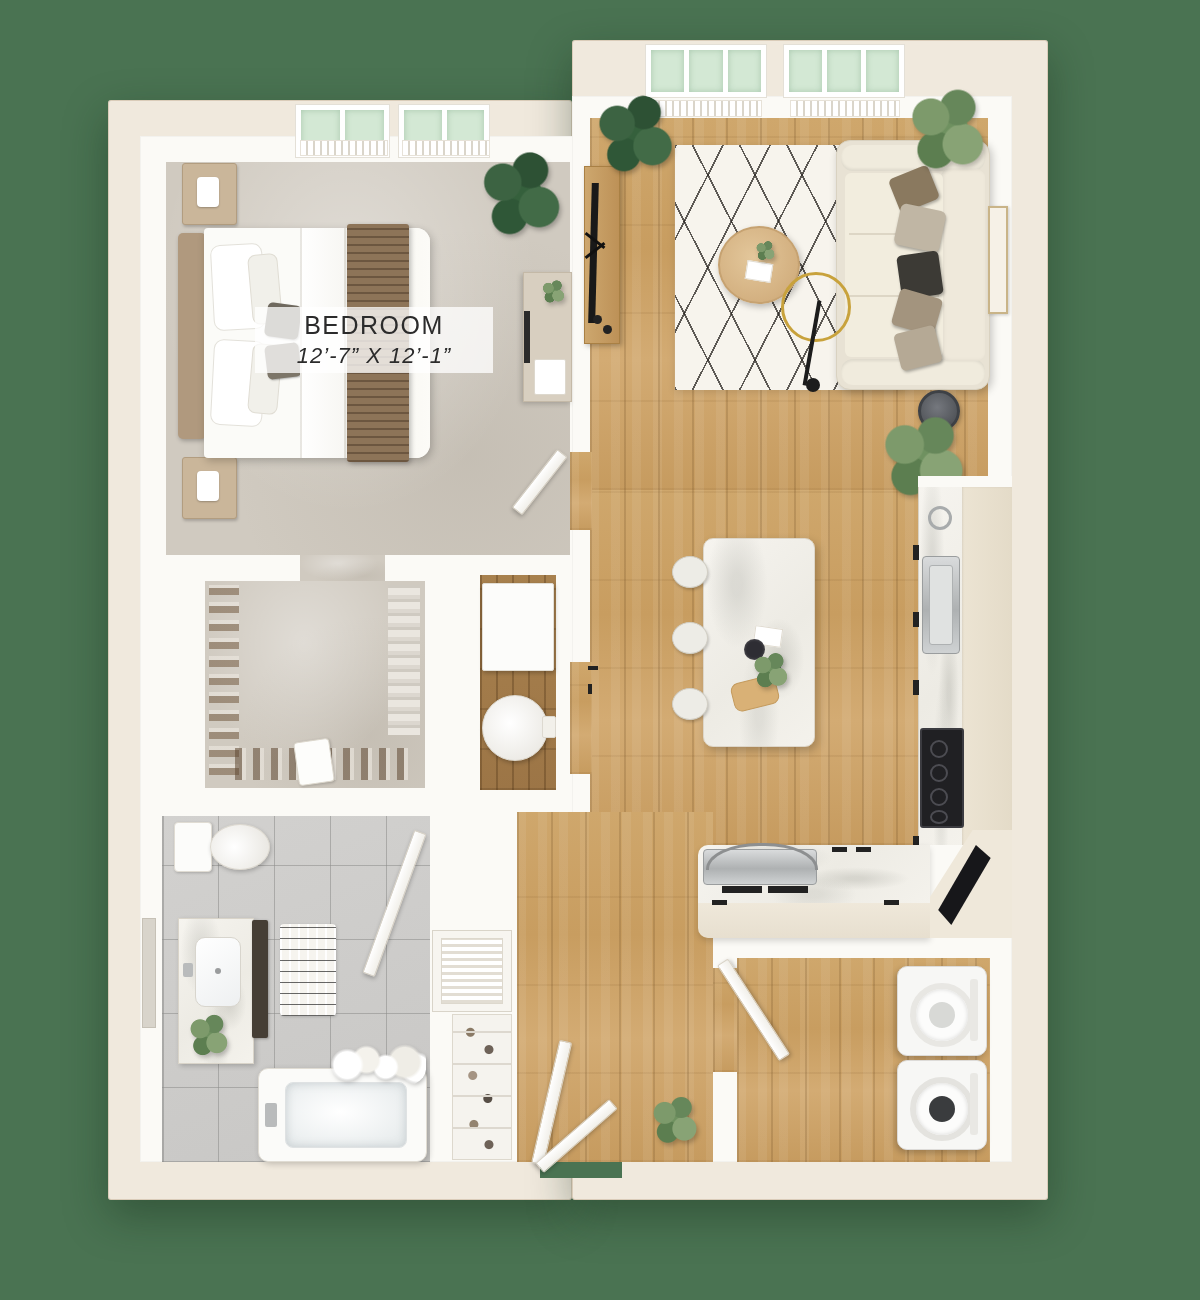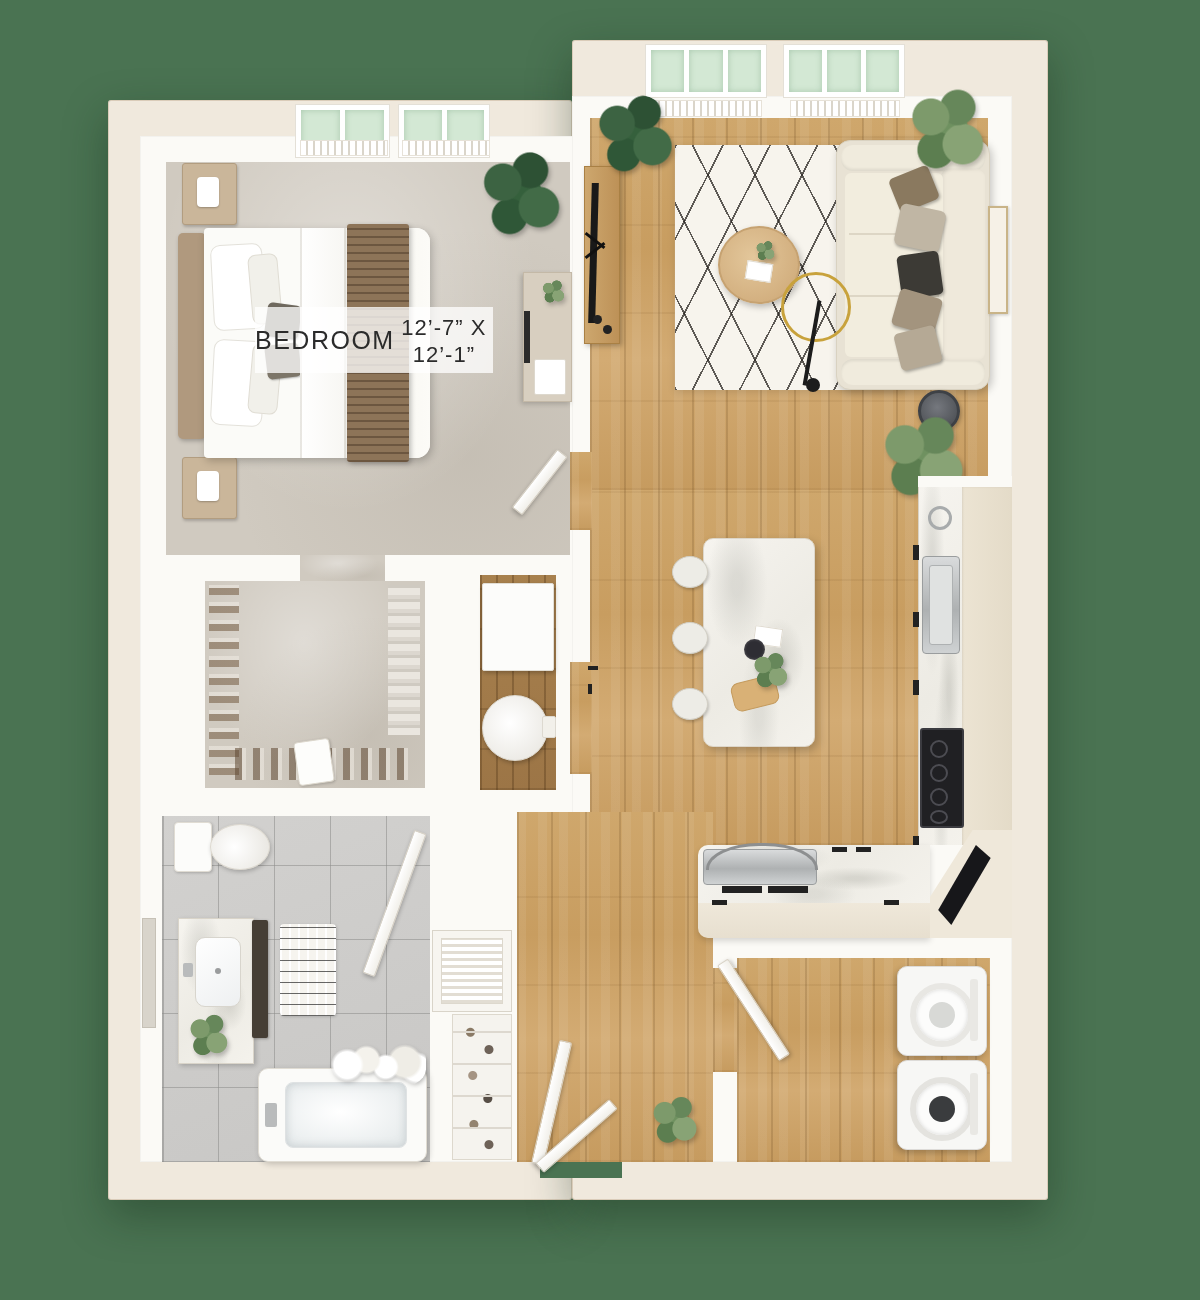--- a/index.html
+++ b/index.html
@@ -90,25 +90,25 @@
     filter:drop-shadow(2px 3px 2px rgba(0,0,0,.22));
   }
   .door{
     position:absolute;background:linear-gradient(90deg,#ffffff,#f1efe9);
     border:1px solid #d8d2c6;border-radius:2px;
     box-shadow:1px 2px 4px rgba(0,0,0,.25);
   }
   .white-rounded{position:absolute;background:#fcfcfa;border:1px solid #e2ded5;}
   .label-plate{
     position:absolute;background:rgba(255,255,255,.76);
-    display:flex;flex-direction:row;align-items:center;justify-content:center;
+    display:flex;flex-direction:column;align-items:center;justify-content:center;
     color:#2b2b2b;text-align:center;
   }
   .label-plate .t{font-size:25px;letter-spacing:1.5px;line-height:1.15;}
-  .label-plate .d{font-size:22px;letter-spacing:1px;line-height:1.2;margin-top:3px;}
+  .label-plate .d{font-size:22px;letter-spacing:1px;line-height:1.2;margin-top:3px;font-style:italic;}
   .tick{position:absolute;background:#222;}
   .steel{background:linear-gradient(180deg,#d9dbdc,#aeb1b2 55%,#cfd2d3);border:1px solid #9a9d9e;}
 </style>
 </head>
 <body style="background: rgb(74, 115, 82);">
 
 <div id="canvas">
 
   <div class="cream" style="left:108px;top:100px;width:464px;height:1100px"></div>
   <div class="cream" style="left:572px;top:40px;width:476px;height:1160px"></div>

